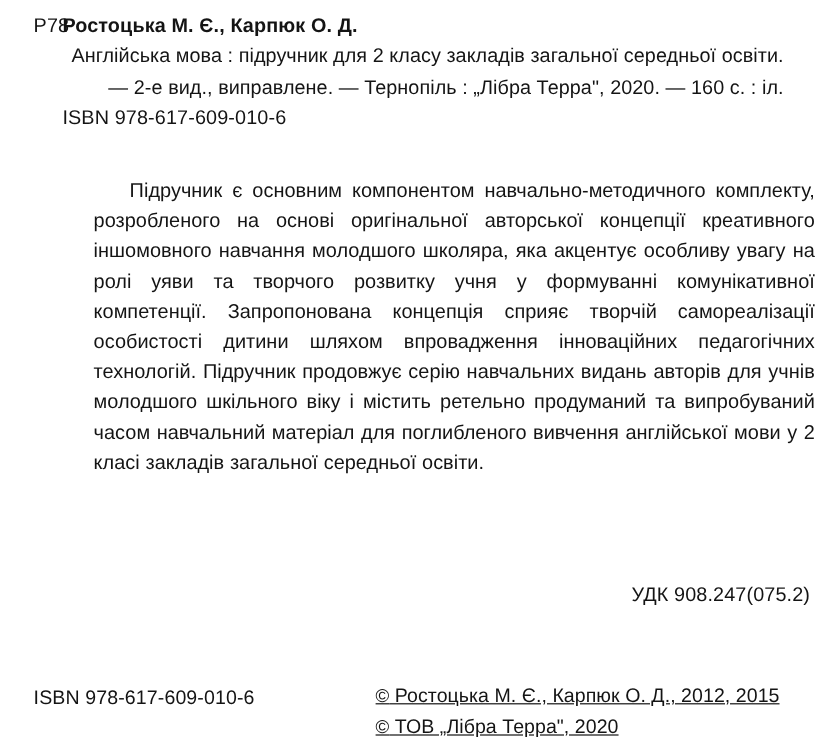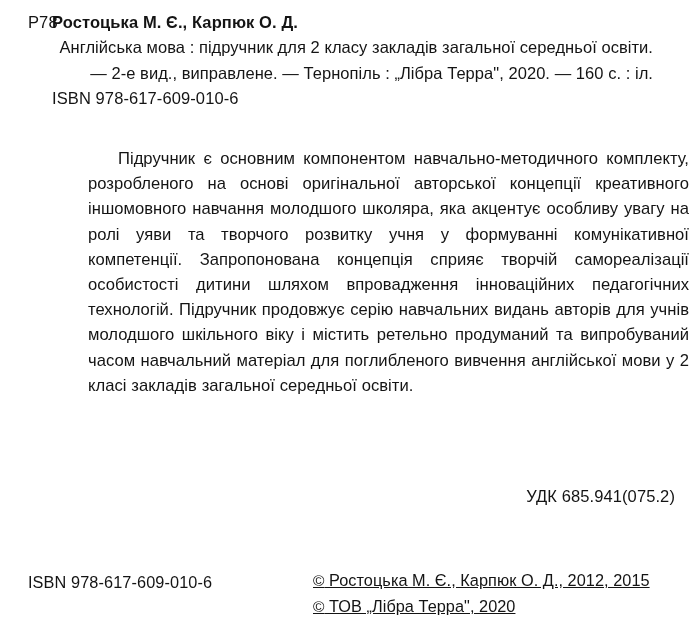--- a/index.html
+++ b/index.html
@@ -66,21 +66,21 @@
   .isbn-line {
     font-size: 16.5px;
     line-height: 25.5px;
     letter-spacing: 0.1px;
     white-space: nowrap;
   }
 
   
   .annotation {
     position: absolute;
-    left: 88px;
+    left: 78px;
     top: 146px;
     width: 601px;
   }
   .annotation p {
     margin: 0;
     font-size: 16.6px;
     line-height: 25.2px;
     text-align: justify;
     text-justify: inter-word;
     text-indent: 30px;
@@ -150,21 +150,21 @@
         <div class="bib-desc">Англійська мова : підручник для 2 класу закладів загальної середньої освіти. — 2-е вид., виправлене. — Тернопіль : „Лібра Терра", 2020. — 160 с. : іл.</div>
         <div class="isbn-line">ISBN 978-617-609-010-6</div>
       </div>
     </div>
   </div>
 
   <div class="annotation">
     <p class="last-line-flush">Підручник є основним компонентом навчально-методичного комплекту, розробленого на основі оригінальної авторської концепції креативного іншомовного навчання молодшого школяра, яка акцентує особливу увагу на ролі уяви та творчого розвитку учня у формуванні комунікативної компетенції. Запропонована концепція сприяє творчій самореалізації особистості дитини шляхом впровадження інноваційних педагогічних технологій. Підручник продовжує серію навчальних видань авторів для учнів молодшого шкільного віку і містить ретельно продуманий та випробуваний часом навчальний матеріал для поглибленого вивчення англійської мови у 2 класі закладів загальної середньої освіти.</p>
   </div>
 
-  <div class="udc-line">УДК 685.941(075.2)</div>
+  <div class="udc-line">УДК 908.247(075.2)</div>
 
   <div class="footer">
     <div class="footer-isbn">ISBN 978-617-609-010-6</div>
     <div class="copyright-block">
       <div class="copyright-line">
         <span class="copy-mark">©</span><span> Ростоцька М. Є., Карпюк О. Д., 2012, 2015</span>
       </div>
       <div class="copyright-line">
         <span class="copy-mark">©</span><span> ТОВ „Лібра Терра", 2020</span>
       </div>

